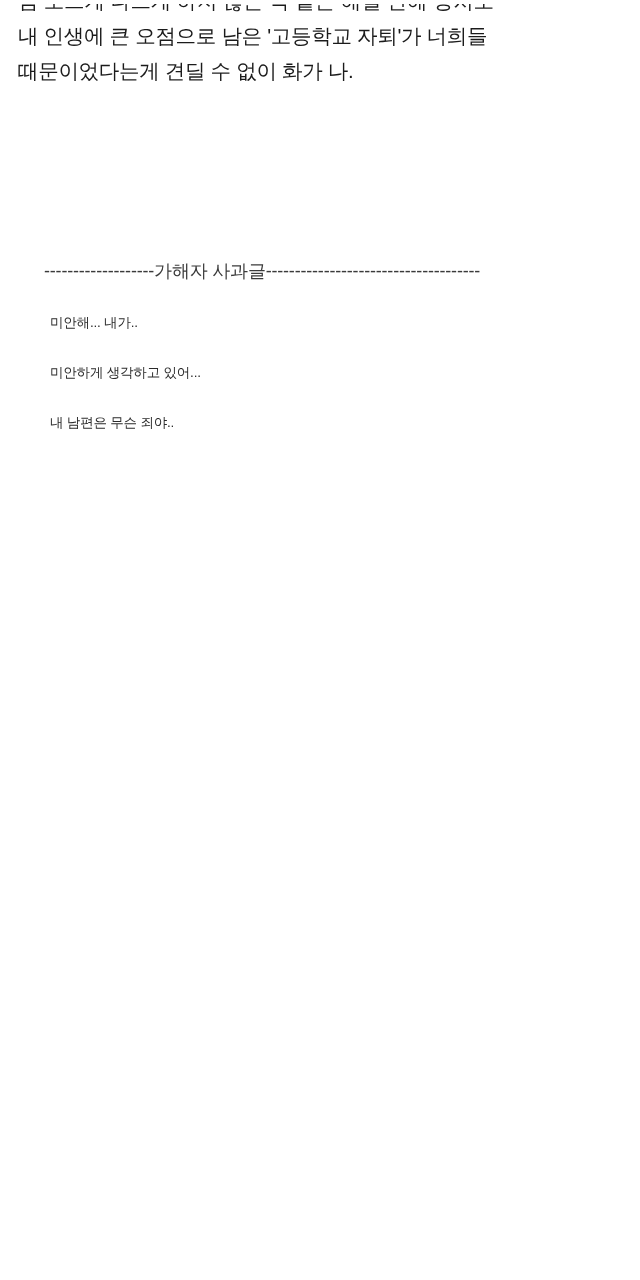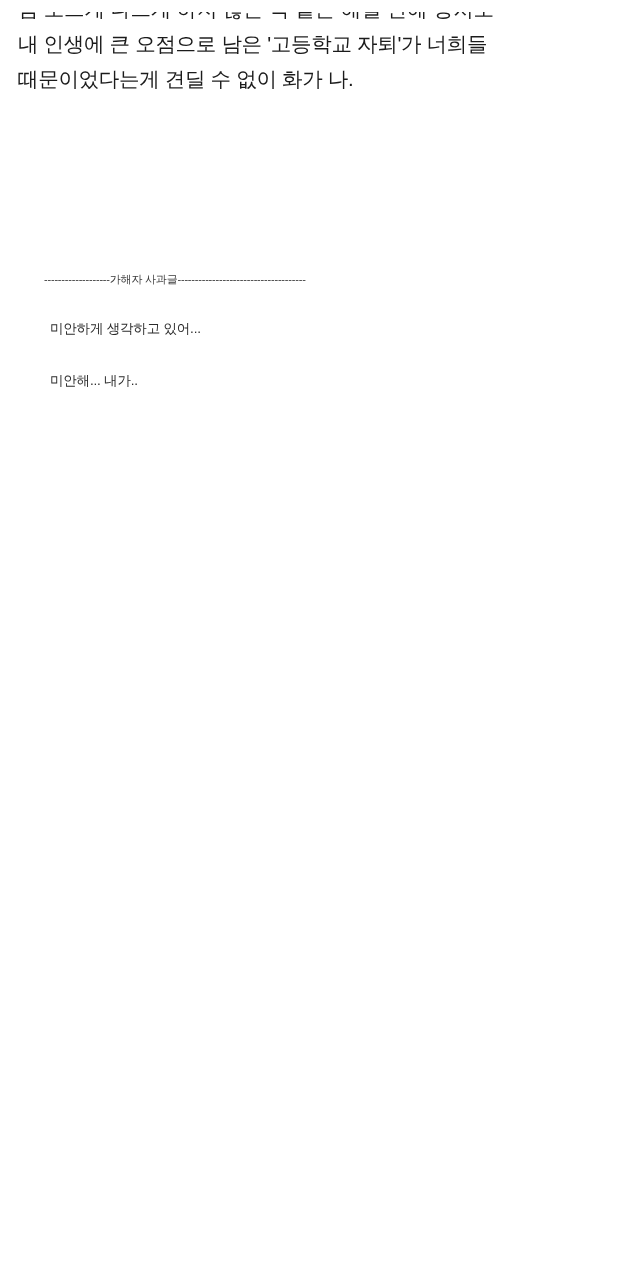--- a/index.html
+++ b/index.html
@@ -13,21 +13,21 @@
     height: 1280px;
     position: relative;
     overflow: hidden;
     font-family: "Liberation Sans", "DejaVu Sans", sans-serif;
     color: #1b1b1b;
   }
   .page {
     width: 620px;
     height: 1280px;
     background: #ffffff;
-    padding: 12px 18px;
+    padding: 4px 18px;
     position: relative;
   }
   .clipped-top {
     height: 14px;
     overflow: hidden;
     position: relative;
   }
   .clipped-top .cut-line {
     font-size: 20.5px;
     line-height: 36px;
@@ -44,21 +44,21 @@
     color: #1b1b1b;
     word-break: keep-all;
     margin: 0;
   }
   .gap { height: 33px; }
   .reply-wrap {
     margin-top: 40px;
     padding-left: 26px;
   }
   .divider-line {
-    font-size: 11px;
+    font-size: 18px;
     line-height: 22px;
     color: #3a3a3a;
     letter-spacing: -0.2px;
     white-space: nowrap;
     font-family: "Liberation Sans", "DejaVu Sans", sans-serif;
   }
   .reply-line {
     font-size: 13.5px;
     line-height: 22px;
     color: #2b2b2b;
@@ -82,17 +82,18 @@
 
   <div class="gap"></div>
 
   <div class="gap"></div>
 
   <div class="gap"></div>
 
 
   <div class="reply-wrap">
     <div class="divider-line">-------------------가해자 사과글-------------------------------------</div>
+    <div class="reply-line first">미안해... 내가..</div>
     <div class="reply-line">미안하게 생각하고 있어...</div>
-    <div class="reply-line first">미안해... 내가..</div>
+    <div class="reply-line">내 남편은 무슨 죄야..</div>
   </div>
 
 </div>
 
 </body></html>

